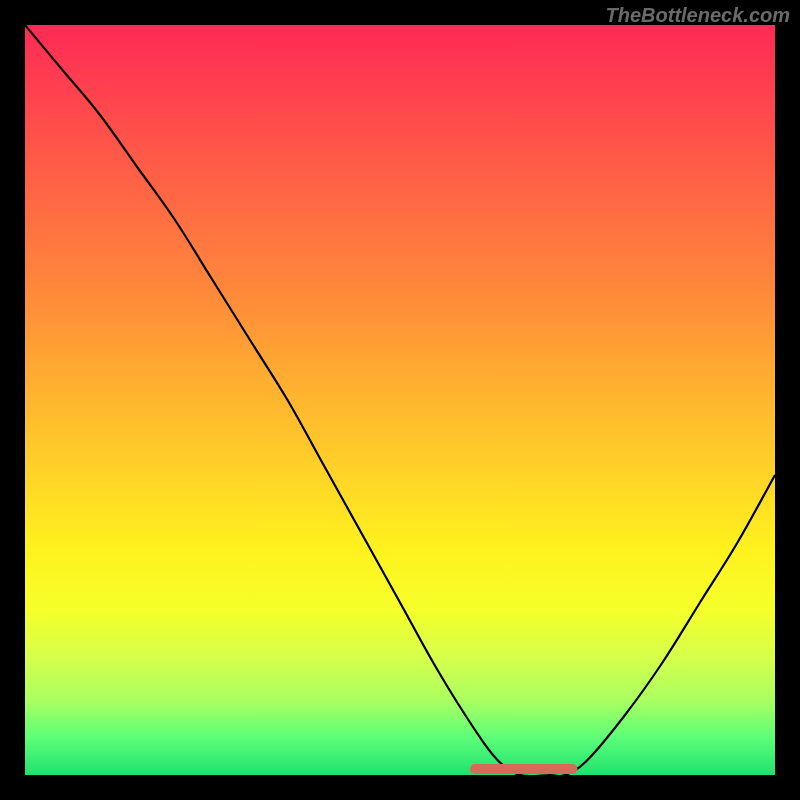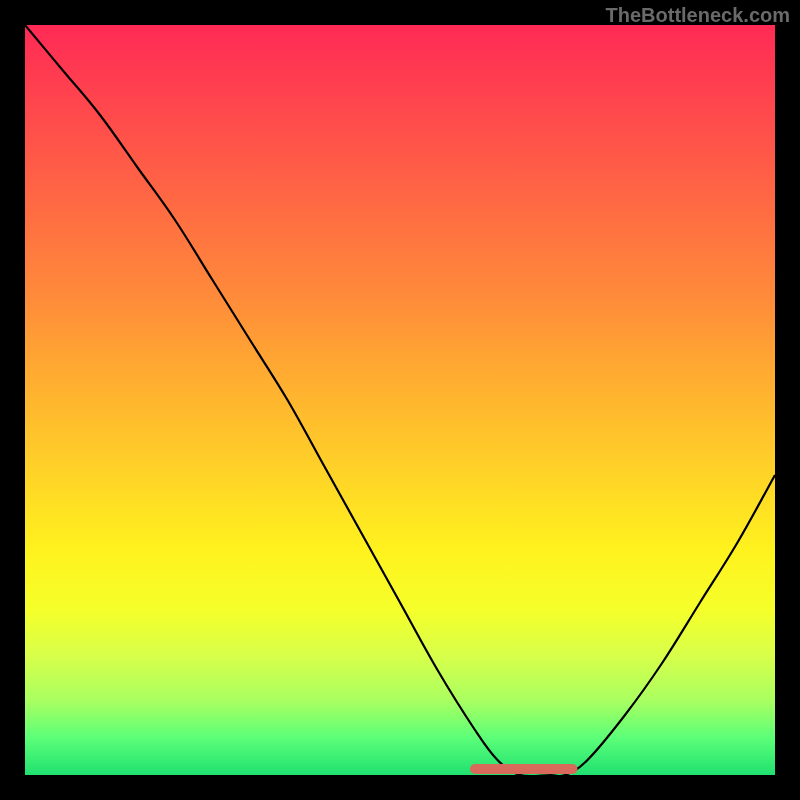--- a/index.html
+++ b/index.html
@@ -40,20 +40,21 @@
   .watermark {
     position: absolute;
     top: 4px;
     right: 10px;
     font-family: Arial, Helvetica, sans-serif;
     font-size: 20px;
     font-weight: bold;
     color: #6a6a6a;
     z-index: 20;
     user-select: none;
+    font-style: italic;
   }
   svg.curve {
     position: absolute;
     left: 0;
     top: 0;
     width: 750px;
     height: 750px;
     z-index: 10;
   }
   .curve-path {

